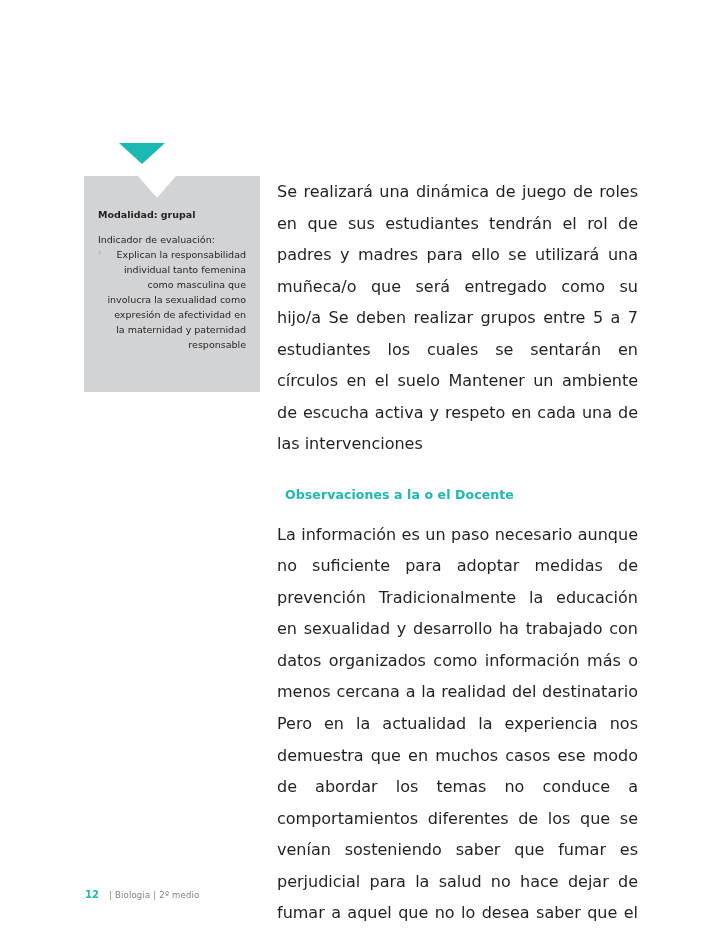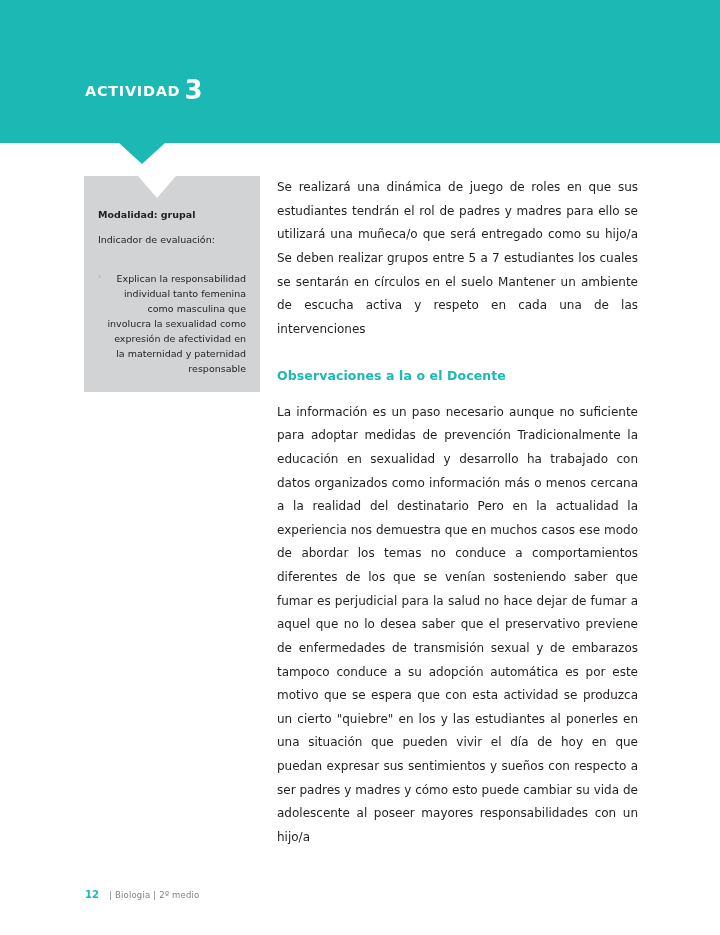--- a/index.html
+++ b/index.html
@@ -96,21 +96,21 @@
     color: #231f20;
     font-size: 9.5px;
     line-height: 1.45;
     margin: 0 0 9px 0;
   }
   .info-line.modalidad {
     font-weight: bold;
     margin-bottom: 11px;
   }
   .info-line.indicador {
-    margin-bottom: 24px;
+    margin-bottom: 0;
   }
 
   .info-bullet-row {
     display: flex;
     align-items: flex-start;
     margin: 0;
   }
   .bullet-chevron {
     flex: 0 0 auto;
     color: #a7a9ac;
@@ -129,35 +129,35 @@
   
   .content-col {
     position: absolute;
     left: 277px;
     top: 176px;
     width: 361px;
   }
 
   .body-para {
     color: #231f20;
-    font-size: 12px;
+    font-size: 16px;
     line-height: 1.97;
     text-align: justify;
     margin: 0 0 19px 0;
   }
   .body-para:last-child {
     margin-bottom: 0;
   }
 
   .section-heading {
     color: #1cb8b4;
     font-size: 12.5px;
     font-weight: bold;
     line-height: 1.3;
-    margin: 27px 0 16px 0;
+    margin: 27px 0 16px 8px;
     letter-spacing: 0.1px;
   }
 
   
   .footer {
     position: absolute;
     left: 85px;
     top: 889px;
     display: flex;
     align-items: baseline;
@@ -173,25 +173,20 @@
     color: #808285;
     font-size: 8.5px;
     letter-spacing: 0.2px;
   }
 </style>
 </head>
 <body>
 
 <div class="page">
 
-  <div class="header-band">
-    <div class="header-title">
-      <span class="act-word">ACTIVIDAD</span><span class="act-num">3</span>
-    </div>
-  </div>
 
   <div class="header-pointer"></div>
 
   <div class="info-box">
     <div class="info-notch"></div>
 
     <p class="info-line modalidad">Modalidad: grupal</p>
     <p class="info-line indicador">Indicador de evaluación:</p>
 
     <div class="info-bullet-row">

